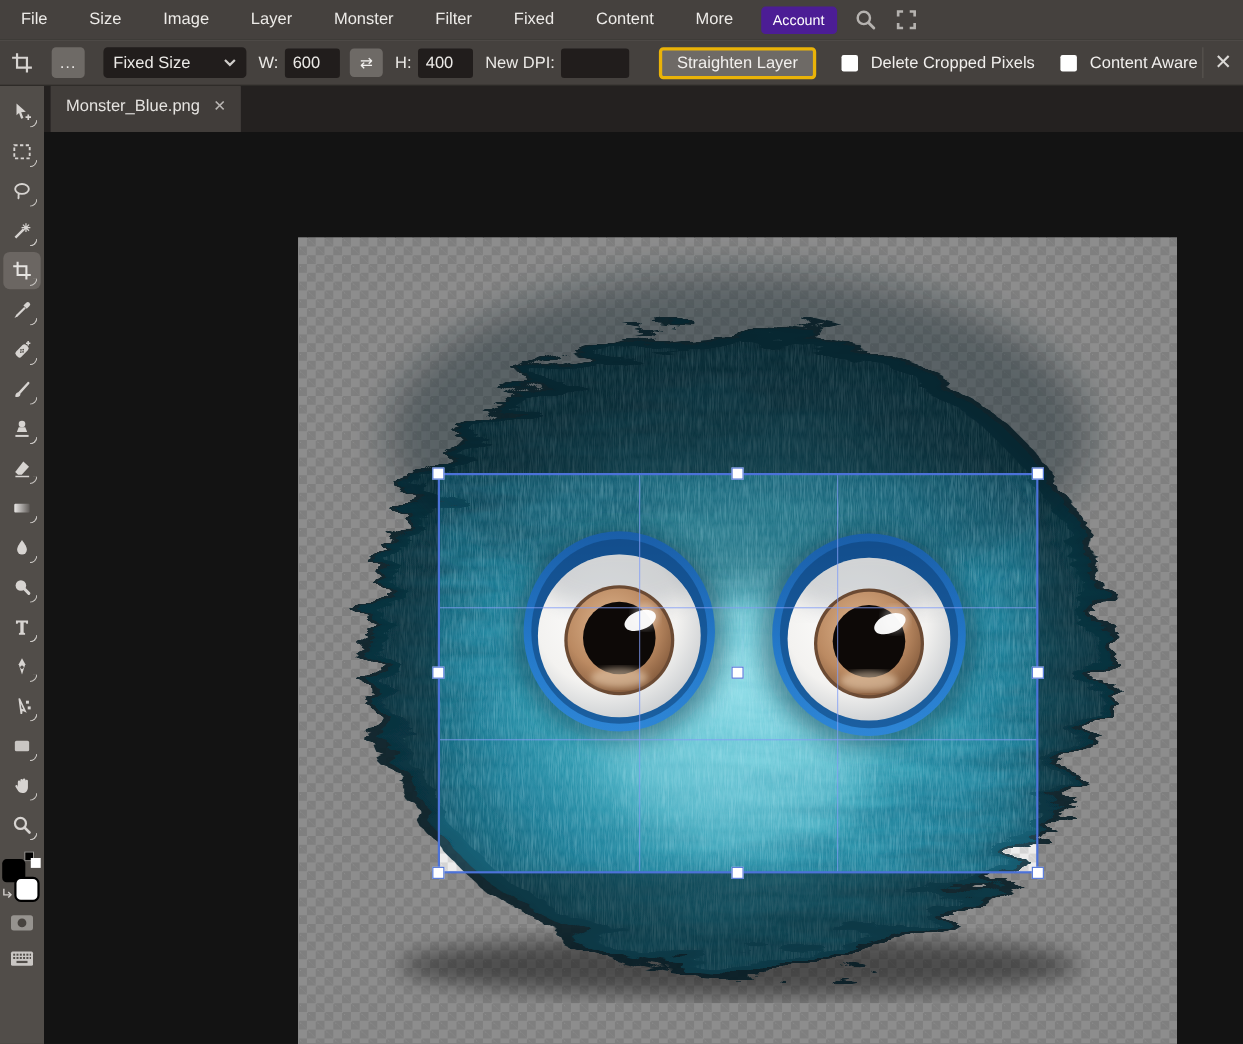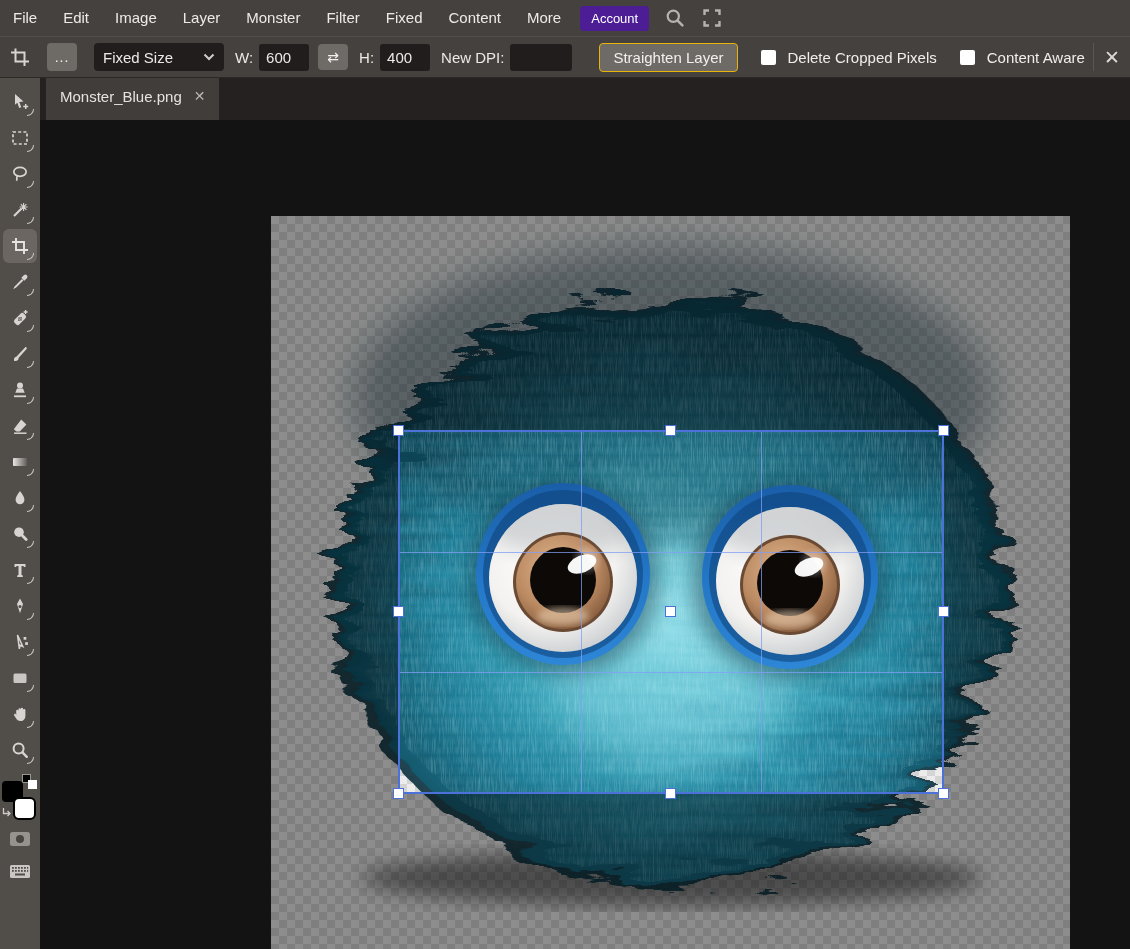--- a/index.html
+++ b/index.html
@@ -2,21 +2,21 @@
 <html><head>
 <meta charset="utf-8">
 <style>
   * { margin:0; padding:0; box-sizing:border-box; }
   html,body { width:1130px; height:949px; overflow:hidden; }
   body { font-family:"Liberation Sans", sans-serif; background:#131313; position:relative; color:#edebe8; }
 
   
   .menubar { position:absolute; left:0; top:0; width:1130px; height:36px; background:#45413e;
              display:flex; align-items:center; z-index:30; }
-  .menu-item { padding:0 13px; font-size:15px; color:#edebe8; line-height:36px; cursor:default; }
+  .menu-item { padding:0 19px; font-size:15px; color:#edebe8; line-height:36px; cursor:default; }
   .account { margin-left:6px; background:#4c1d95; color:#fff; border:none; border-radius:4px;
              font-size:13px; font-family:inherit; padding:5px 11px; }
   .mb-icon { margin-left:15px; display:inline-flex; align-items:center; }
   .mb-icon svg { display:block; }
 
   
   .optionsbar { position:absolute; left:0; top:36px; width:1130px; height:42px; background:#45413e;
                 border-top:1px solid #524e4a; border-bottom:1px solid #2b2826;
                 display:flex; align-items:center; z-index:29; }
   .ob-toolicon { margin-left:9px; display:inline-flex; }
@@ -24,21 +24,21 @@
   .btn.sm { margin-left:16px; width:30px; height:28px; font-size:14px; letter-spacing:1px; }
   .select { margin-left:17px; background:#211d1c; border-radius:4px; height:28px; width:130px;
             display:flex; align-items:center; padding:0 9px; font-size:15px; color:#eceae7; }
   .select .sel-label { flex:1; }
   .ob-label { margin-left:11px; font-size:15px; color:#eceae7; }
   .num { margin-left:6px; width:50px; height:27px; background:#211d1c; border:none; border-radius:3px;
          color:#eceae7; font-size:15px; font-family:inherit; padding:0 7px; }
   .num.dpi { width:62px; }
   .btn.swap { margin-left:9px; width:30px; height:26px; font-size:14px; }
   .btn.straighten { margin-left:27px; height:29px; padding:0 13px; font-size:15px;
-                    border:1px solid #eab308; }
+                    border:3px solid #eab308; }
   .check { margin-left:23px; display:flex; align-items:center; gap:12px; font-size:15px; color:#f0eeec; }
   .check .box { width:15px; height:15px; background:#fff; border-radius:2px; display:inline-block; }
   .ob-divider { margin-left:auto; width:1px; height:28px; background:#5a5652; }
   .ob-close { width:36px; text-align:center; font-size:19px; color:#dcdad7; }
 
   
   .toolbar { position:absolute; left:0; top:78px; width:40px; height:871px; background:#514d49;
              display:flex; flex-direction:column; align-items:center; padding-top:6px; z-index:20; }
   .tool { position:relative; width:34px; height:34px; margin:1px 0; border-radius:6px;
           display:flex; align-items:center; justify-content:center; }
@@ -91,21 +91,21 @@
   .hd.bl { left:-7px;  bottom:-7px; }.hd.bm { left:calc(50% - 6px); bottom:-7px; }
   .hd.br { right:-7px; bottom:-7px; }.hd.ct { left:calc(50% - 6px); top:calc(50% - 6px); }
 </style>
 </head>
 <body>
 
 <div class="app">
 
   <header class="menubar">
     <div class="menu-item">File</div>
-    <div class="menu-item">Edit</div>
+    <div class="menu-item">Size</div>
     <div class="menu-item">Image</div>
     <div class="menu-item">Layer</div>
     <div class="menu-item">Monster</div>
     <div class="menu-item">Filter</div>
     <div class="menu-item">Fixed</div>
     <div class="menu-item">Content</div>
     <div class="menu-item">More</div>
     <button class="account">Account</button>
     <span class="mb-icon">
       <svg width="22" height="22" viewBox="0 0 22 22">

